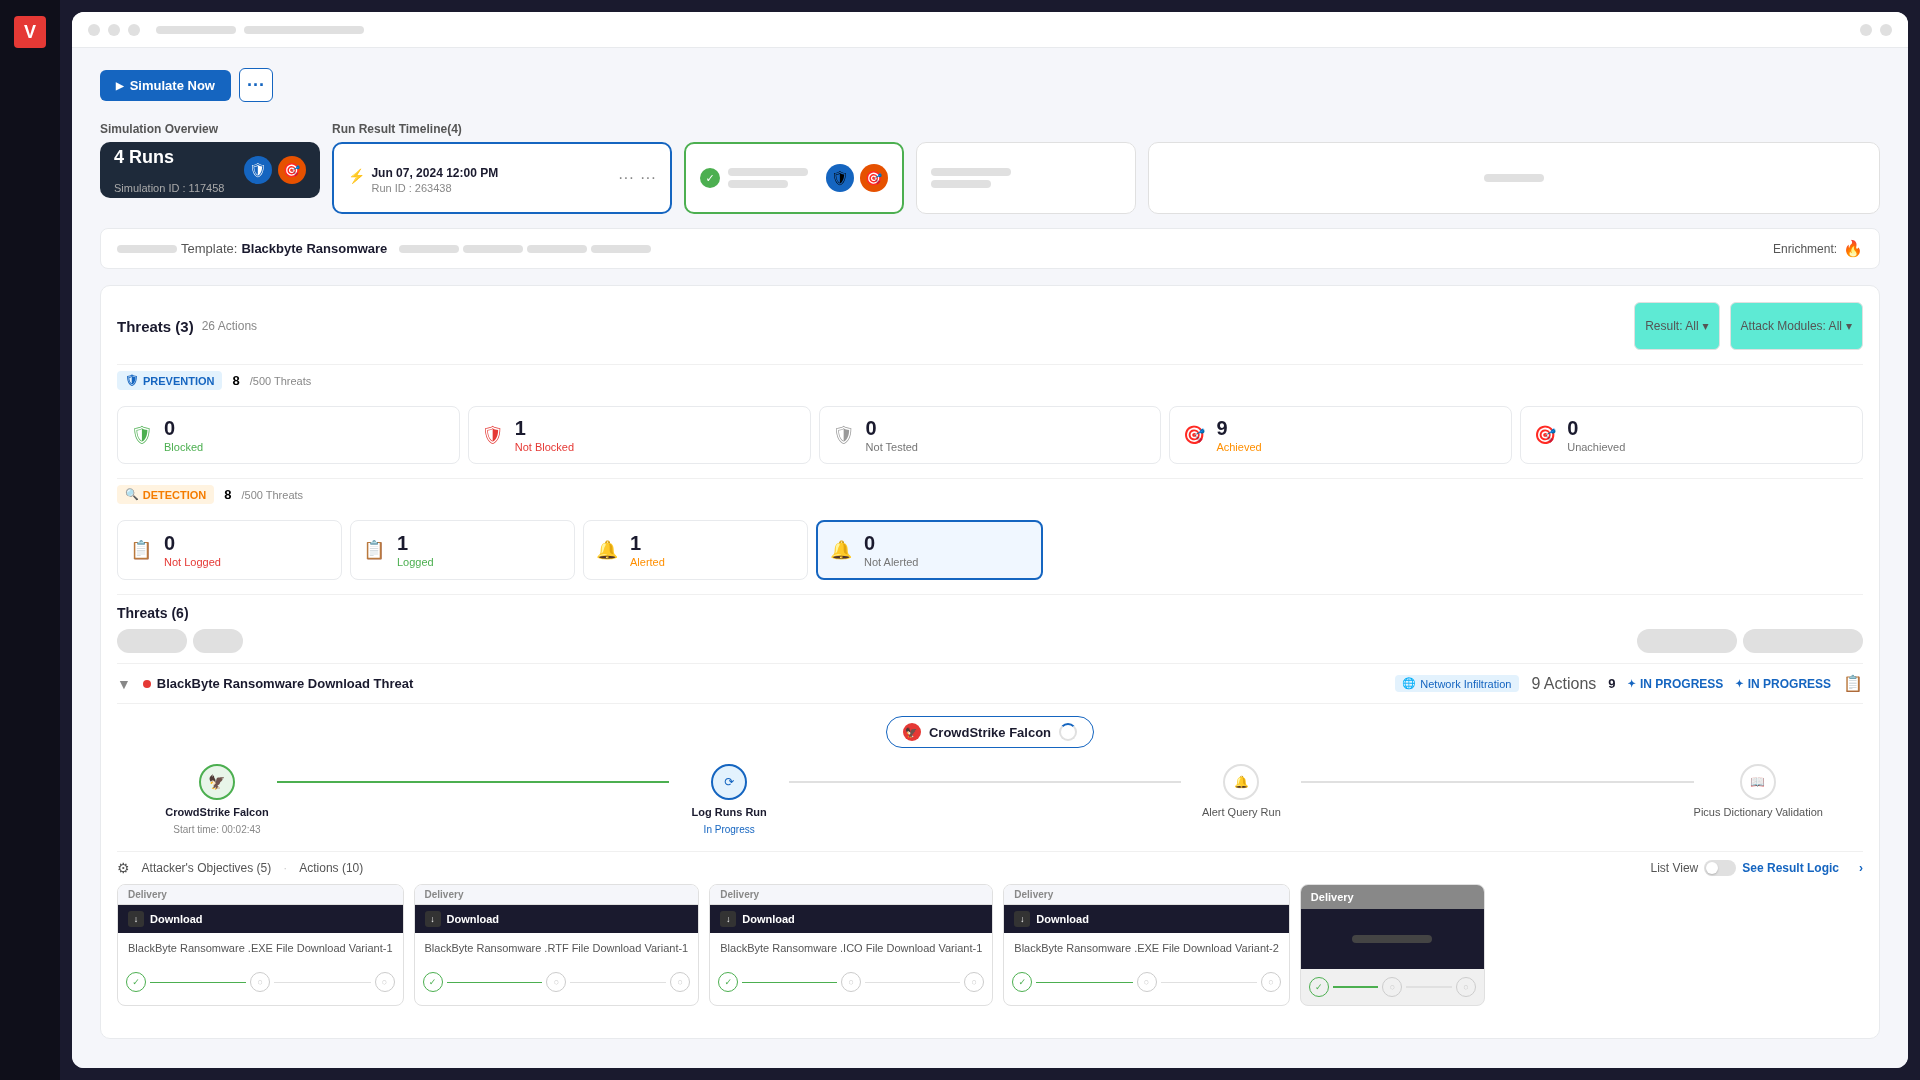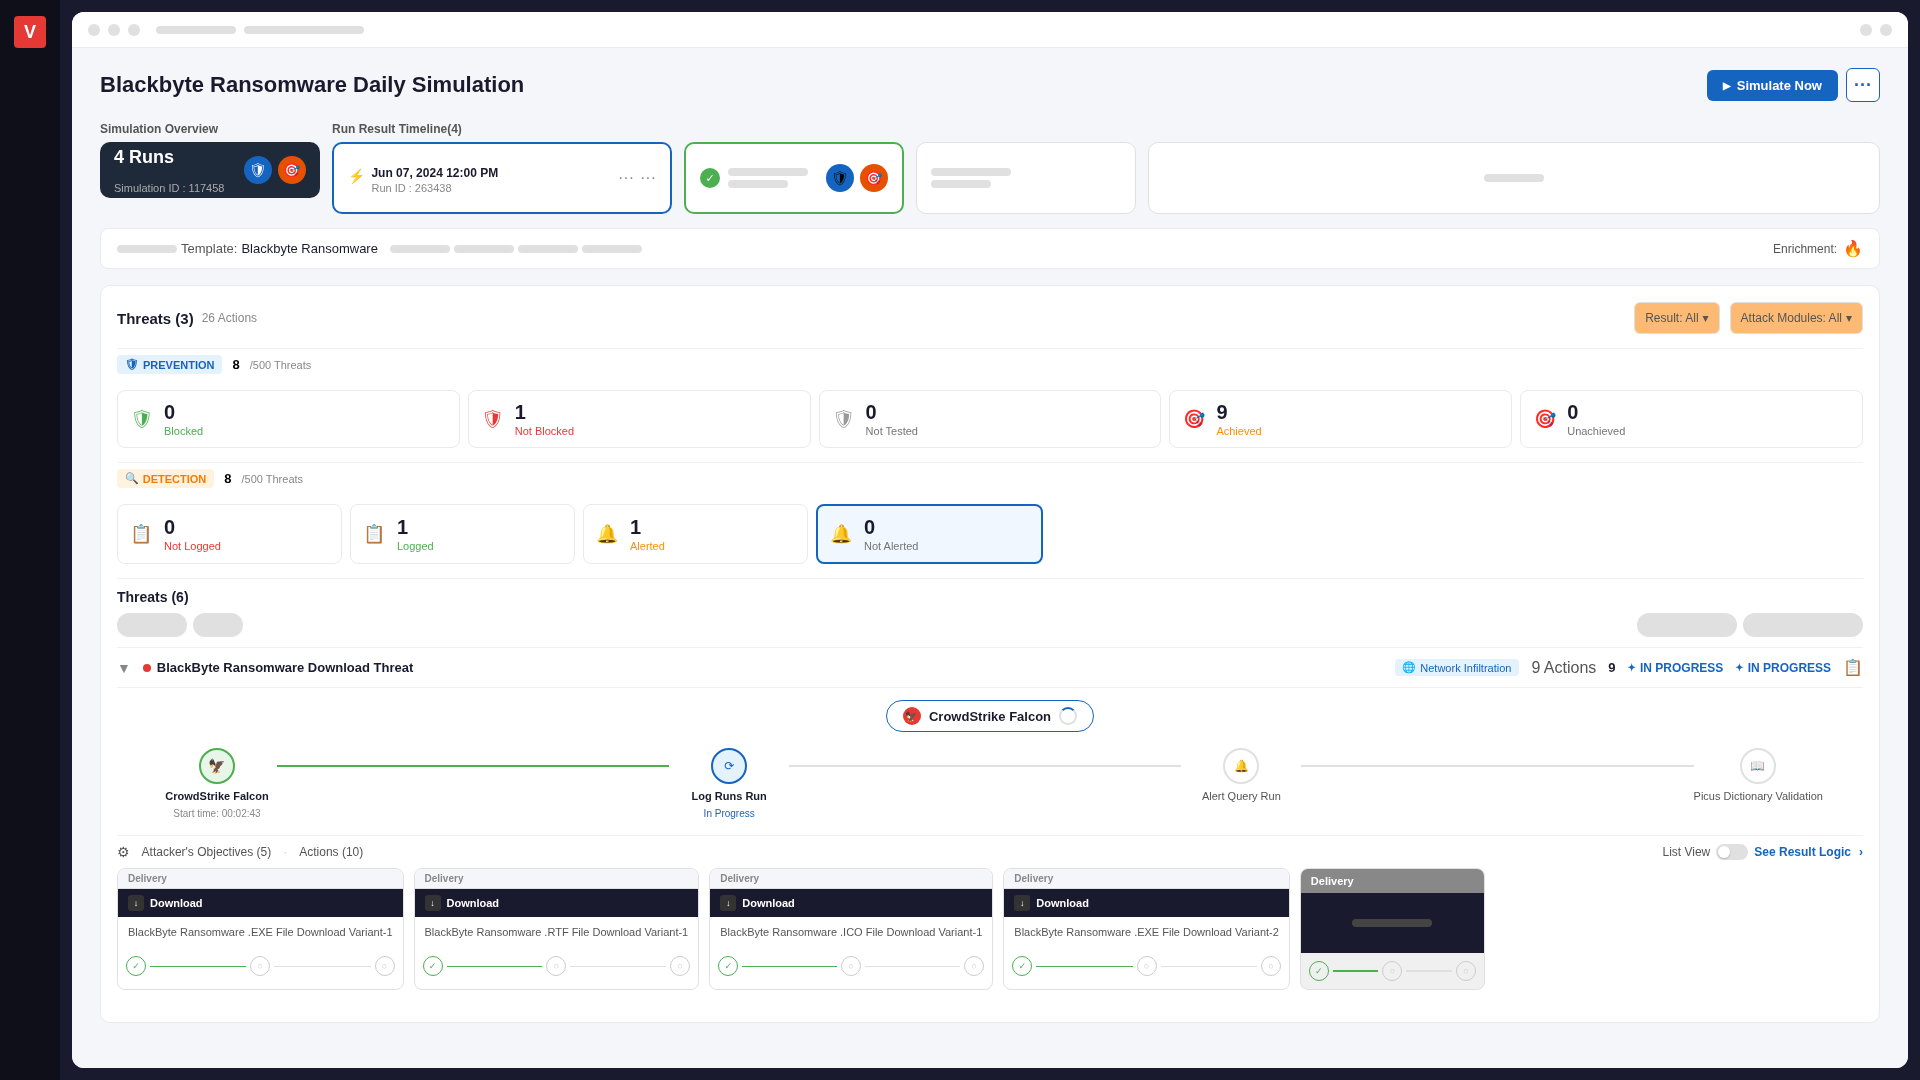--- a/index.html
+++ b/index.html
@@ -235,21 +235,21 @@
       border-radius: 8px;
       padding: 10px 16px;
       display: flex;
       align-items: center;
       justify-content: space-between;
       margin-bottom: 16px;
       font-size: 13px;
       color: #555;
     }
     .template-bar .template-name {
-      font-weight: 400;
+      font-weight: 700;
       color: #1a1a2e;
     }
     .enrichment-section {
       display: flex;
       align-items: center;
       gap: 6px;
       font-size: 12px;
       color: #555;
     }
 
@@ -280,24 +280,24 @@
       font-weight: 400;
     }
     .threats-filters {
       display: flex;
       gap: 10px;
       align-items: center;
     }
     .filter-dropdown {
       border: 1px solid #e0e0e0;
       border-radius: 6px;
-      padding: 8px 10px;
+      padding: 16px 10px;
       font-size: 12px;
       color: #555;
-      background: #fdba74;
+      background: #5eead4;
       cursor: pointer;
       display: flex;
       gap: 4px;
     }
 
     
     .module-row {
       display: flex;
       align-items: center;
       gap: 10px;
@@ -597,21 +597,21 @@
       left: 2px;
       box-shadow: 0 1px 2px rgba(0,0,0,0.2);
     }
     .see-result-link {
       color: #1565c0;
       font-size: 12px;
       font-weight: 600;
       cursor: pointer;
       display: flex;
       align-items: center;
-      gap: 8px;
+      gap: 20px;
     }
 
     
     .action-cards {
       display: flex;
       gap: 10px;
       overflow-x: auto;
       padding-bottom: 4px;
     }
     .action-card {
@@ -733,21 +733,20 @@
     <div class="placeholder-bar" style="width:80px; margin-left:8px;"></div>
     <div class="placeholder-bar" style="width:120px;"></div>
     <div style="flex:1"></div>
     <div class="top-bar-dot"></div>
     <div class="top-bar-dot"></div>
   </div>
 
   <div class="content">
 
     <div class="header-row">
-      <h1 class="page-title">Blackbyte Ransomware Daily Simulation</h1>
       <div class="header-actions">
         <button class="btn-simulate">Simulate Now</button>
         <button class="btn-more">···</button>
       </div>
     </div>
 
     <div style="display:grid; grid-template-columns: 220px 340px 220px 220px 1fr; gap:12px; margin-bottom:14px; align-items:start;">
       <div>
         <div class="section-label">Simulation Overview</div>
         <div class="sim-overview-card">

